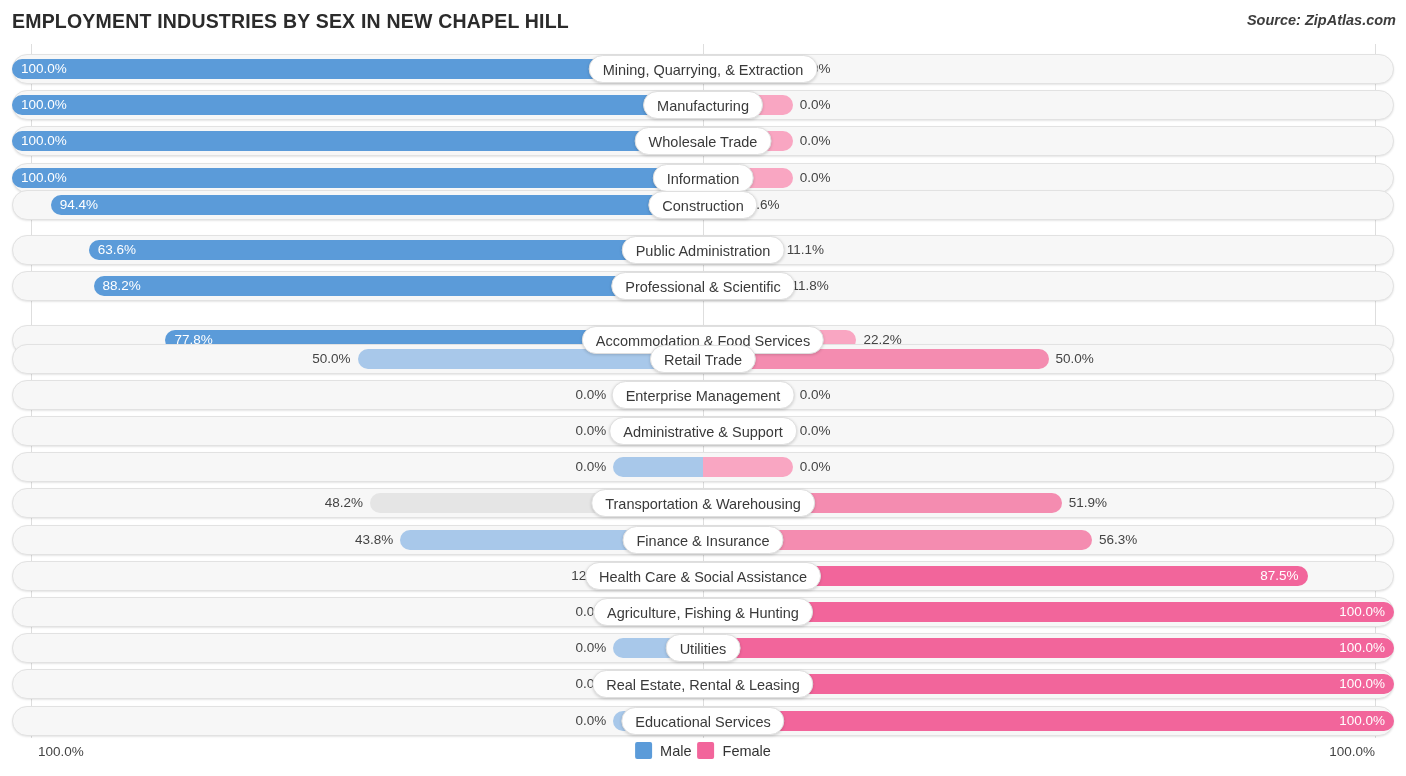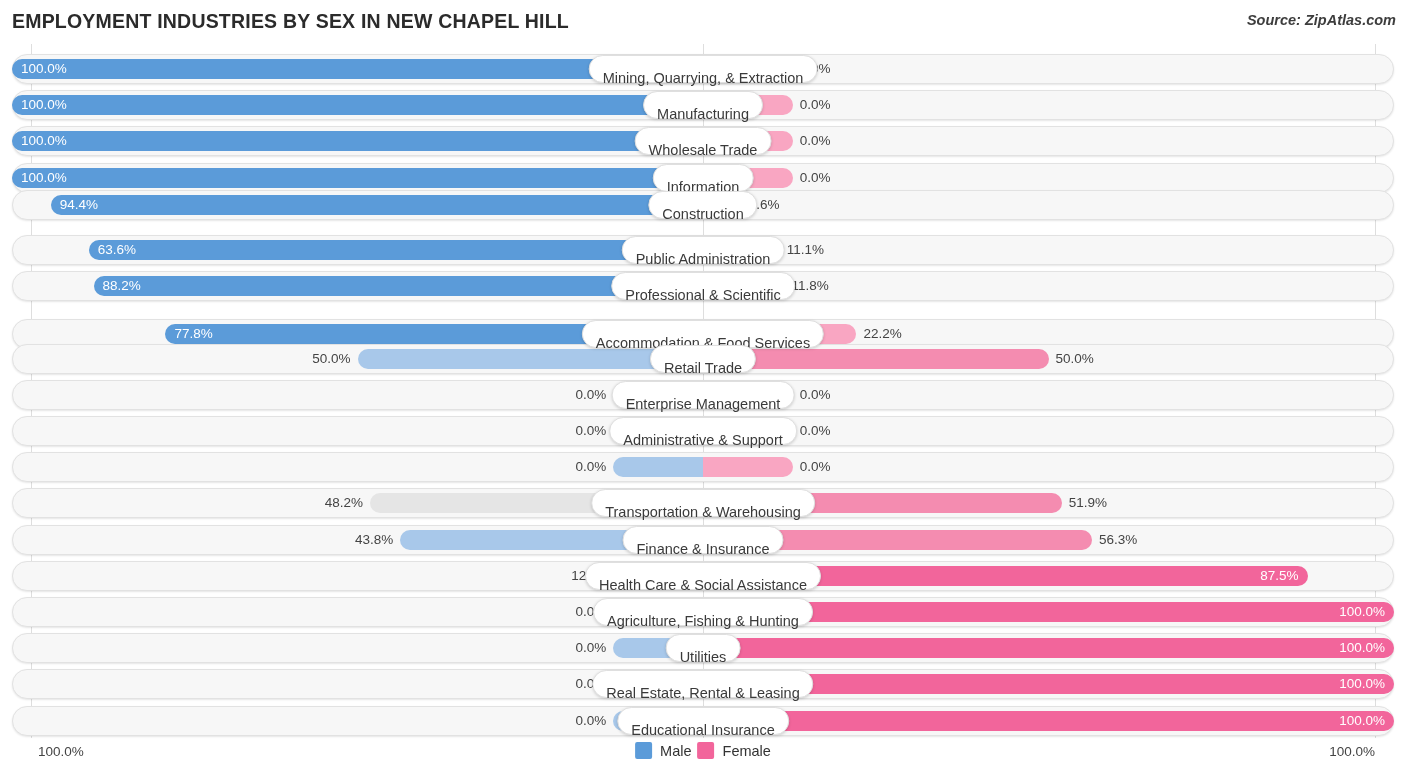--- a/index.html
+++ b/index.html
@@ -131,21 +131,21 @@
   .val.inside-right  { right: 9px; color: #ffffff; }
 
   
   .pill {
     position: absolute;
     left: 50%;
     top: 1px;
     transform: translateX(-50%);
     height: 28px;
     line-height: 28px;
-    padding: 8px 13px;
+    padding: 0 13px;
     border-radius: 14px;
     background: #ffffff;
     border: 1px solid #dfdfdf;
     box-shadow: 0 1px 3px rgba(0,0,0,0.16);
     font-size: 14.5px;
     color: #3a3a3a;
     white-space: nowrap;
     box-sizing: border-box;
     z-index: 5;
   }
@@ -312,21 +312,21 @@
             </div>
           </div>
           <div class="half right">
             <div class="bar female" style="width: 11.8%; background: rgb(249, 166, 194);">
               <span class="val outside-right">11.8%</span>
             </div>
           </div>
         </div>
         <div class="pill">Professional &amp; Scientific</div>
       </div>
-      <div class="row" style="top: 275px;">
+      <div class="row" style="top: 281px;">
         <div class="track"></div>
         <div class="bars">
           <div class="half left">
             <div class="bar male" style="width: 77.8%; background: rgb(91, 155, 217);">
               <span class="val inside-left">77.8%</span>
             </div>
           </div>
           <div class="half right">
             <div class="bar female" style="width: 22.2%; background: rgb(249, 166, 194);">
               <span class="val outside-right">22.2%</span>
@@ -501,21 +501,21 @@
             <div class="bar male" style="width: 13%; background: rgb(168, 200, 234);">
               <span class="val outside-left">0.0%</span>
             </div>
           </div>
           <div class="half right">
             <div class="bar female" style="width: 100%; background: rgb(242, 101, 155);">
               <span class="val inside-right">100.0%</span>
             </div>
           </div>
         </div>
-        <div class="pill">Educational Insurance</div>
+        <div class="pill">Educational Services</div>
       </div>
     </div>
 </div>
 
 <div class="footer">
   <div class="axis-min">100.0%</div>
   <div class="legend">
     <div class="legend-item">
       <span class="swatch" style="background: rgb(91, 155, 217);"></span>
       <span>Male</span>

